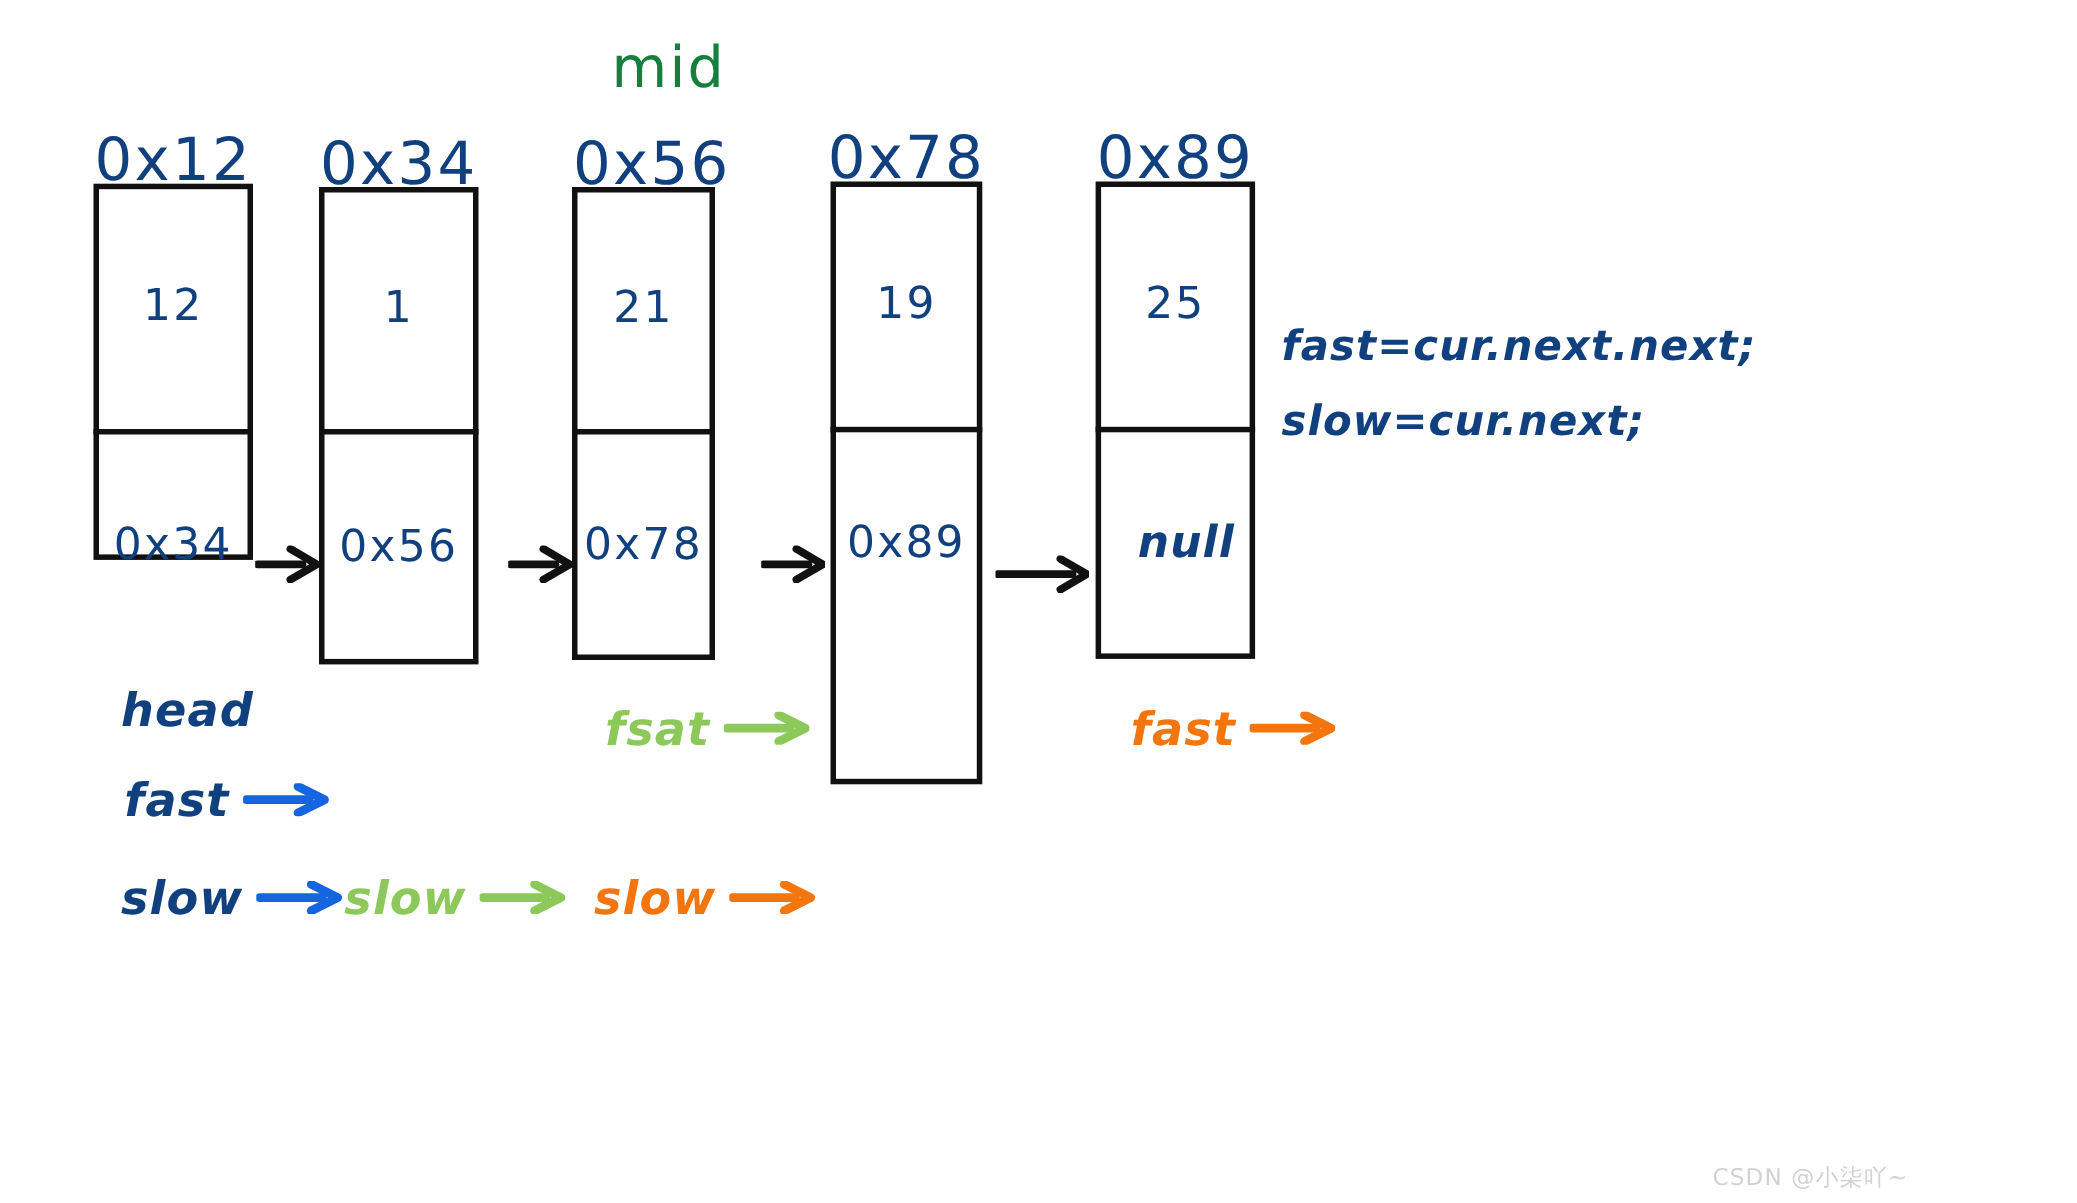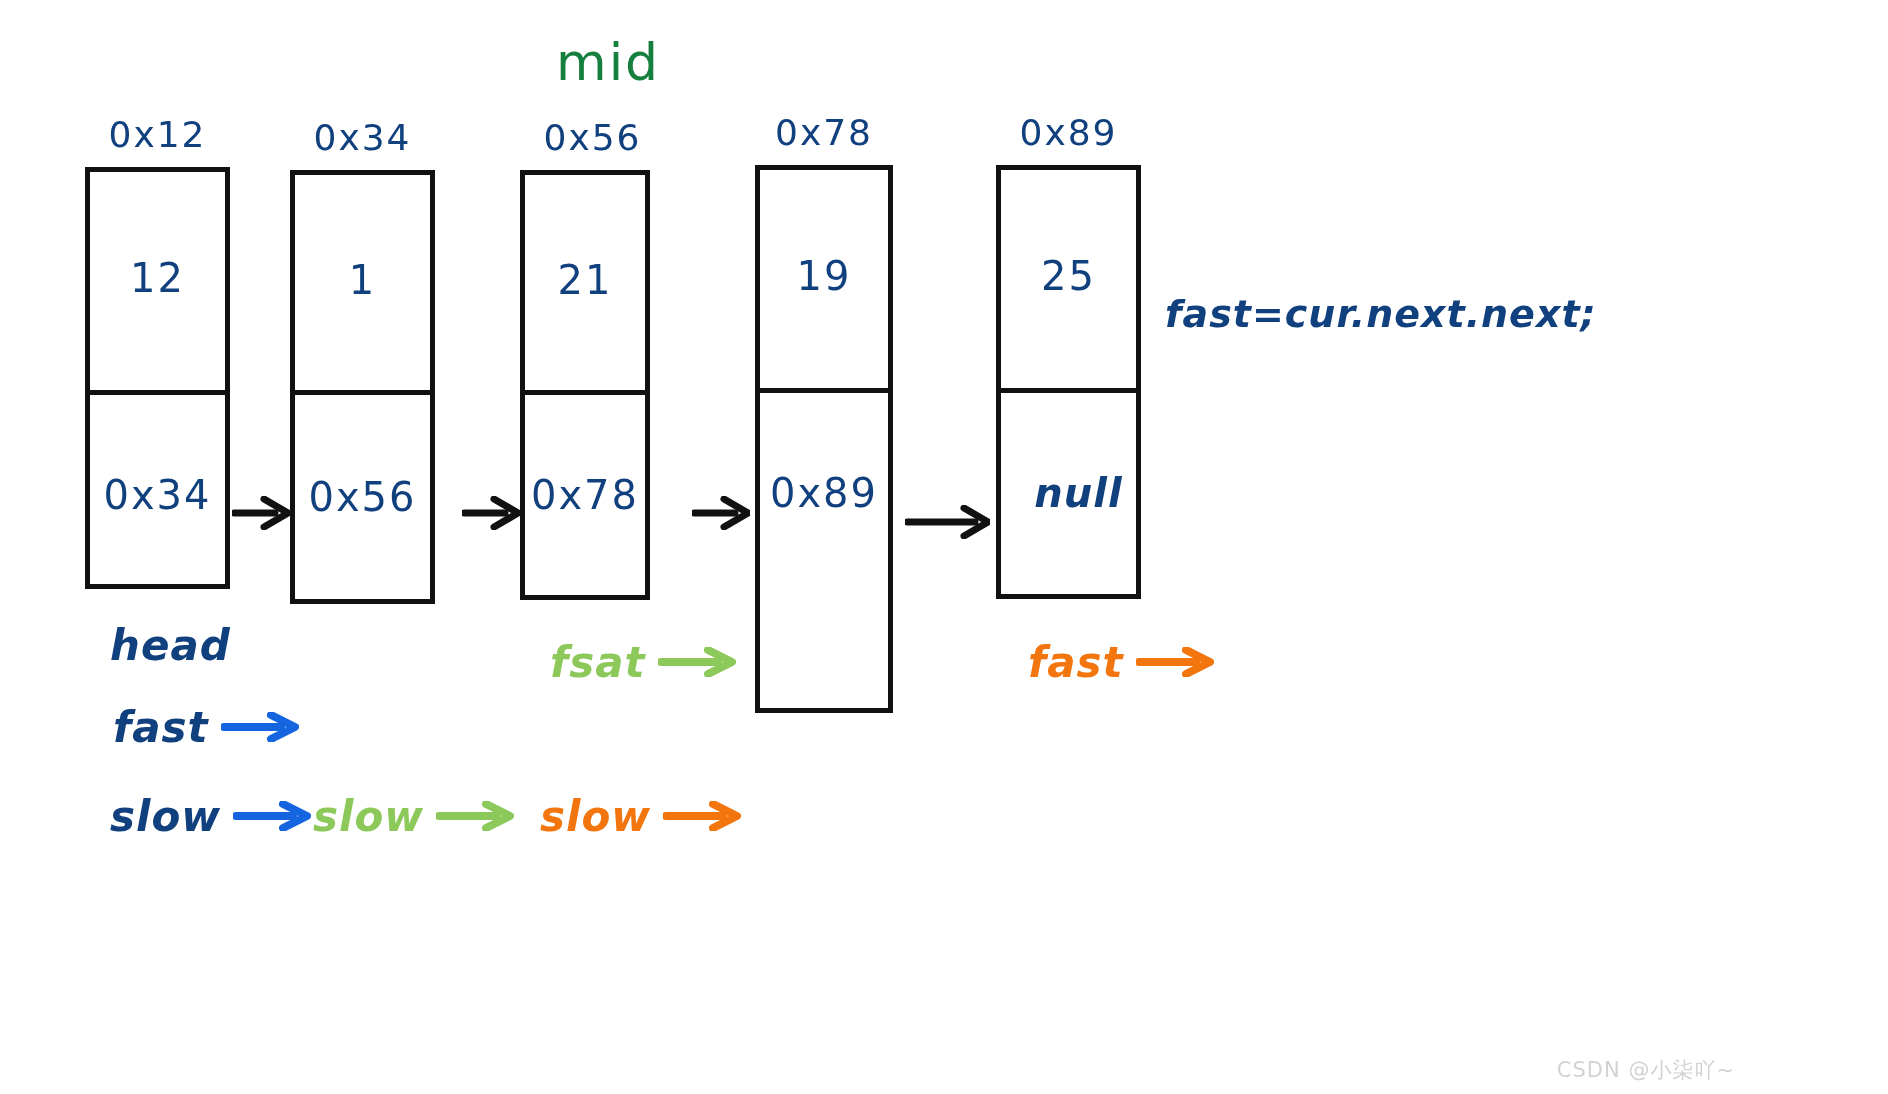--- a/index.html
+++ b/index.html
@@ -43,21 +43,21 @@
     position:absolute;
     left:0;right:0;
     text-align:center;
     color:#11407f;
     font-size:40px;
   }
   .addr-label{
     position:absolute;
     text-align:center;
     color:#11407f;
-    font-size:36px;
+    font-size:54px;
   }
 
   
   .link-arrow{position:absolute;}
 
   
   .mid-label{
     position:absolute;
     color:#15803d;
     font-size:52px;
@@ -90,21 +90,21 @@
 </style>
 </head>
 <body>
 
 <div id="stage">
 
   <div class="mid-label hand-up" style="left:556px;top:32px;">mid</div>
 
   <div id="nodes-layer">
       <div class="addr-label hand-up" style="left: 67px; top: 114px; width: 181px;">0x12</div>
-      <div class="node" style="left: 85px; top: 167px; width: 145px; height: 422px;">
+      <div class="node" style="left: 85px; top: 167px; width: 145px; height: 342px;">
         <div class="divider" style="top: 218px;"></div>
         <div class="cell-text hand-up" style="top: 83px;">12</div>
         <div class="cell-text hand-up" style="top: 300px;">0x34</div>
       </div>
       <div class="addr-label hand-up" style="left: 272px; top: 117px; width: 181px;">0x34</div>
       <div class="node" style="left: 290px; top: 170px; width: 145px; height: 434px;">
         <div class="divider" style="top: 215px;"></div>
         <div class="cell-text hand-up" style="top: 81.5px;">1</div>
         <div class="cell-text hand-up" style="top: 298.5px;">0x56</div>
       </div>
@@ -189,16 +189,17 @@
       <div class="ptr-label" style="left: 540px; top: 792px;">
         <span class="ptr-text hand" style="color: rgb(242, 117, 14);">slow</span>
         <span><svg width="78" height="30" viewBox="0 0 78 30">
             <line x1="3" y1="15" x2="60" y2="15" stroke="#f2750e" stroke-width="8" stroke-linecap="round"></line>
             <path d="M50 3 L74 15 L50 27" fill="none" stroke="#f2750e" stroke-width="8" stroke-linecap="round" stroke-linejoin="round"></path>
           </svg></span>
       </div>
     </div>
 
   <div class="code-line hand" style="left:1165px;top:292px;">fast=cur.next.next;</div>
+  <div class="code-line hand" style="left:1165px;top:360px;">slow=cur.next;</div>
 
   <div class="watermark" style="left:1735px;top:1056px;transform:translateX(-100%);">CSDN @小柒吖~</div>
 
 </div>
 
 </body></html>

